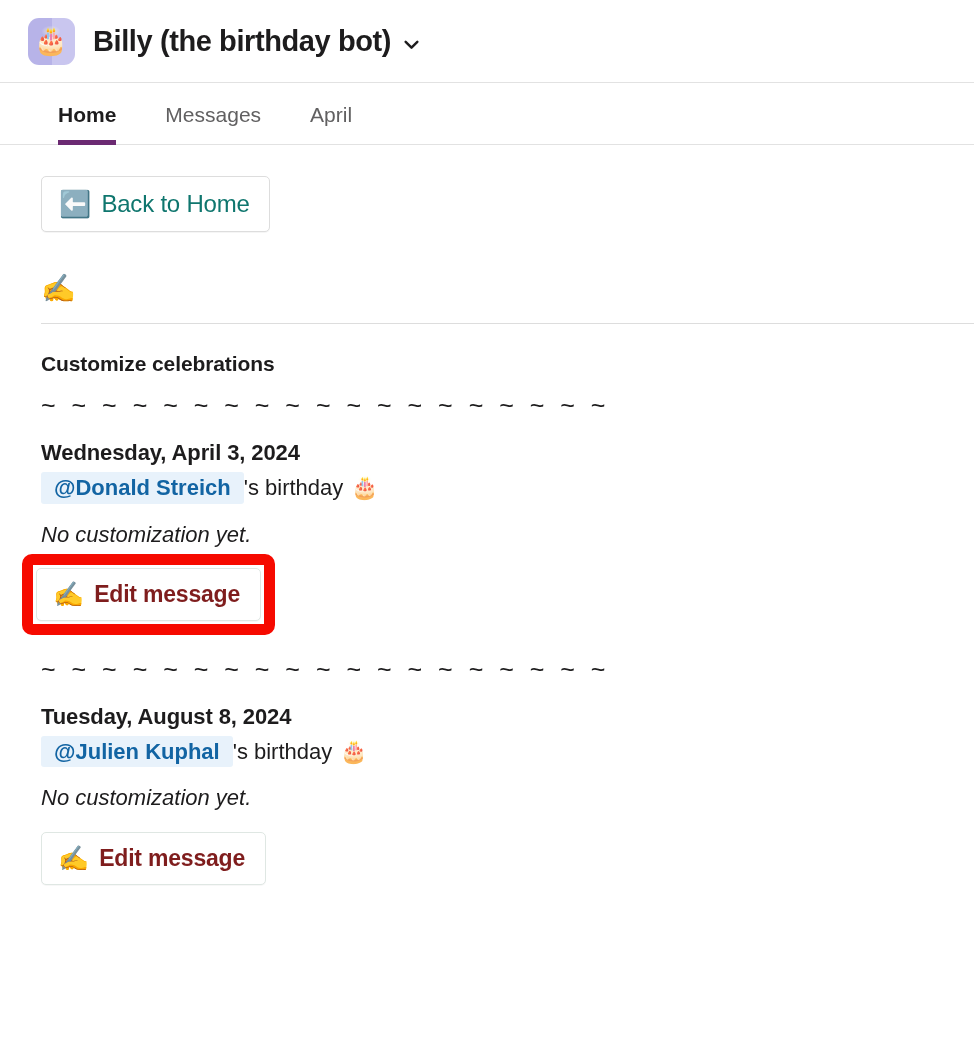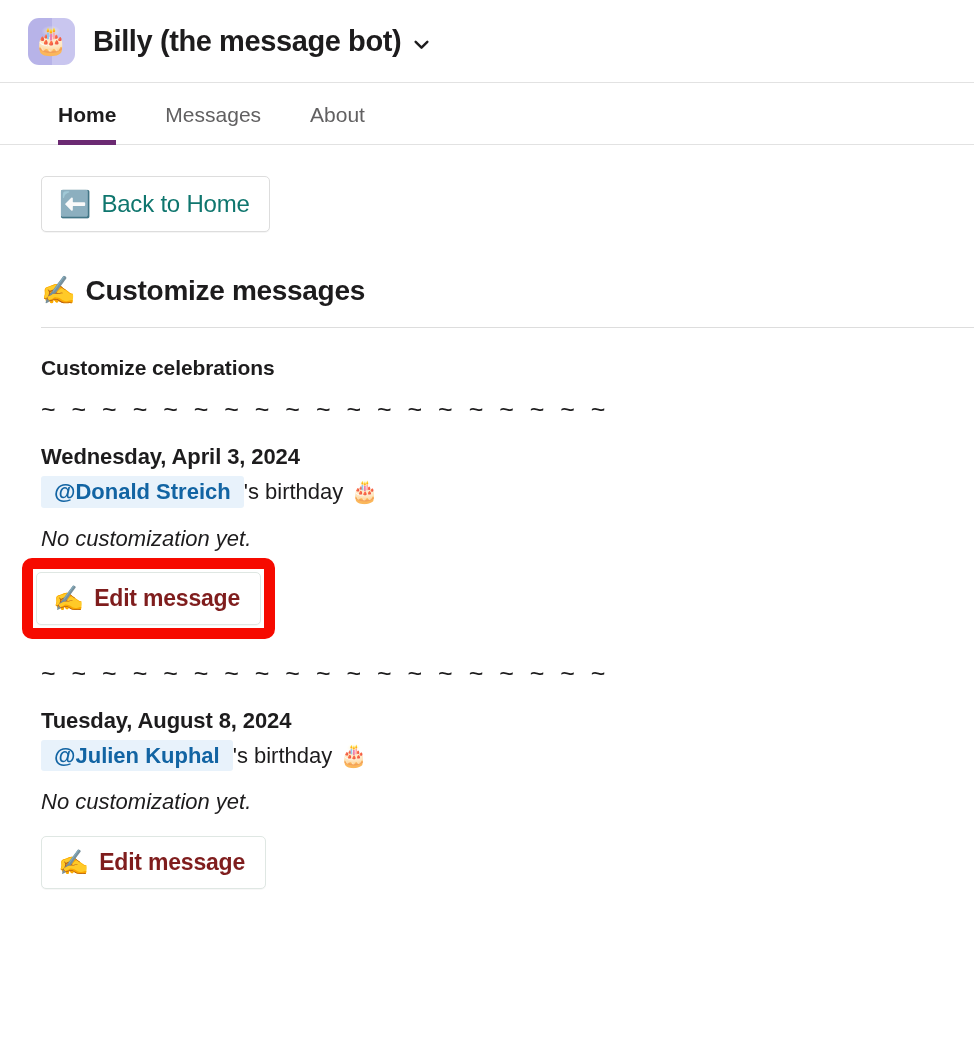--- a/index.html
+++ b/index.html
@@ -233,51 +233,50 @@
   .spacer-btn { margin-top: 21px; }
 </style>
 </head>
 <body>
 
 <div class="app-header">
   <div class="app-avatar">
     <span class="cake-emoji">🎂</span>
   </div>
   <div style="display:flex;align-items:center;cursor:pointer;">
-    <span class="app-title">Billy (the message bot)</span>
+    <span class="app-title">Billy (the birthday bot)</span>
     <span class="chevron">
       <svg viewBox="0 0 16 16" width="17" height="17" aria-hidden="true">
         <path d="M2.5 5.5 L8 11 L13.5 5.5" fill="none" stroke="#1d1c1d" stroke-width="2.3" stroke-linecap="round" stroke-linejoin="round"></path>
       </svg>
     </span>
   </div>
 </div>
 
 <div class="tabbar">
   <div class="tab active">
     <span>Home</span>
   </div>
   <div class="tab">
     <span>Messages</span>
   </div>
   <div class="tab">
-    <span>About</span>
+    <span>April</span>
   </div>
 </div>
 
 <div class="content">
 
   <div class="back-btn">
     <span class="btn-emoji">⬅️</span>
     <span class="btn-label">Back to Home</span>
   </div>
 
   <div class="section-heading">
     <span class="heading-emoji">✍️</span>
-    <span>Customize messages</span>
   </div>
 
   <div class="rule"></div>
 
   <div class="subheading">Customize celebrations</div>
 
   
   <div class="tilde-rule">~ ~ ~ ~ ~ ~ ~ ~ ~ ~ ~ ~ ~ ~ ~ ~ ~ ~ ~</div>
 
   <div>

